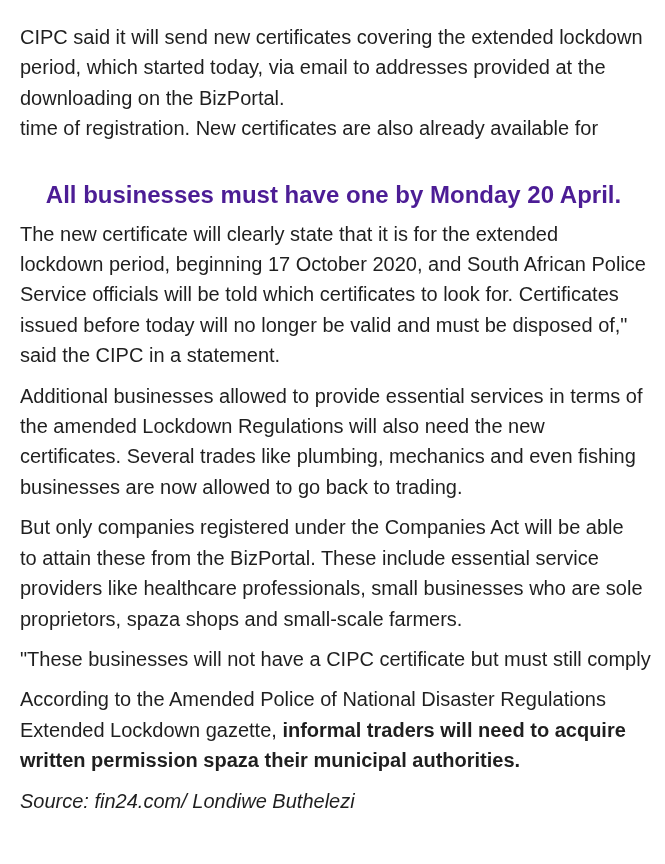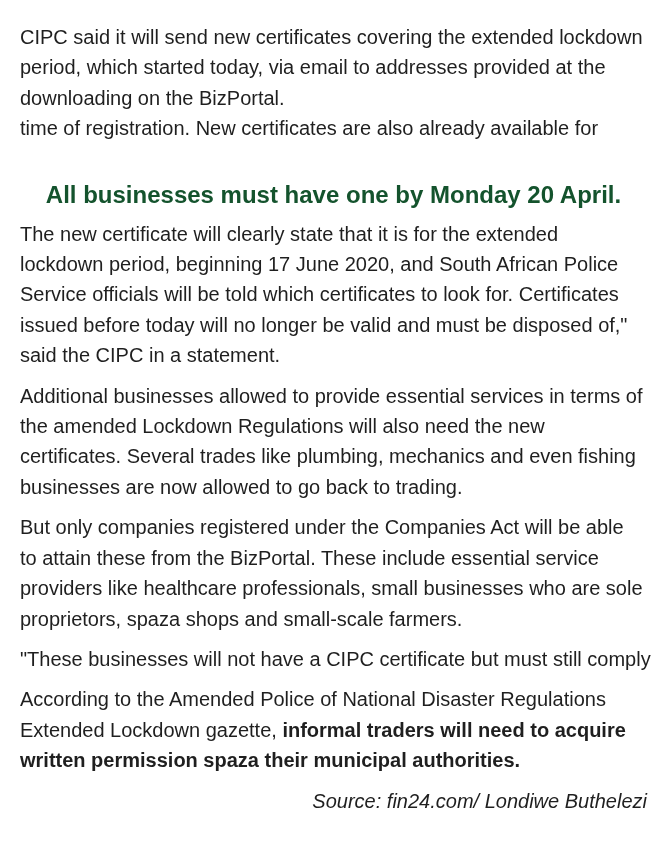--- a/index.html
+++ b/index.html
@@ -34,41 +34,40 @@
     margin: 2px 0 6px 0;
   }
   .bold {
     font-weight: bold;
     margin-top: 11px;
   }
   .source-line {
     font-size: 20px;
     line-height: 30px;
     font-style: italic;
-    text-align: right;
     margin-top: 6px;
   }
 </style>
 </head>
 <body>
 
 <div class="page">
   <div id="article-body">
       <div class="para">
         <div class="line"><span>CIPC said it will send new certificates covering the extended lockdown</span></div>
         <div class="line"><span>period, which started today, via email to addresses provided at the</span></div>
         <div class="line"><span>downloading on the BizPortal.</span></div>
         <div class="line"><span>time of registration. New certificates are also already available for</span></div>
       </div>
-      <div class="para headline" style="color: #14532d; margin-top: 33px;">
+      <div class="para headline" style="color: #4c1d95; margin-top: 33px;">
         <div class="line"><span>All businesses must have one by Monday 20 April.</span></div>
       </div>
       <div class="para">
         <div class="line"><span>The new certificate will clearly state that it is for the extended</span></div>
-        <div class="line"><span>lockdown period, beginning 17 June 2020, and South African Police</span></div>
+        <div class="line"><span>lockdown period, beginning 17 October 2020, and South African Police</span></div>
         <div class="line"><span>Service officials will be told which certificates to look for. Certificates</span></div>
         <div class="line"><span>issued before today will no longer be valid and must be disposed of,"</span></div>
         <div class="line"><span>said the CIPC in a statement.</span></div>
       </div>
       <div class="para">
         <div class="line"><span>Additional businesses allowed to provide essential services in terms of</span></div>
         <div class="line"><span>the amended Lockdown Regulations will also need the new</span></div>
         <div class="line"><span>certificates. Several trades like plumbing, mechanics and even fishing</span></div>
         <div class="line"><span>businesses are now allowed to go back to trading.</span></div>
       </div>

